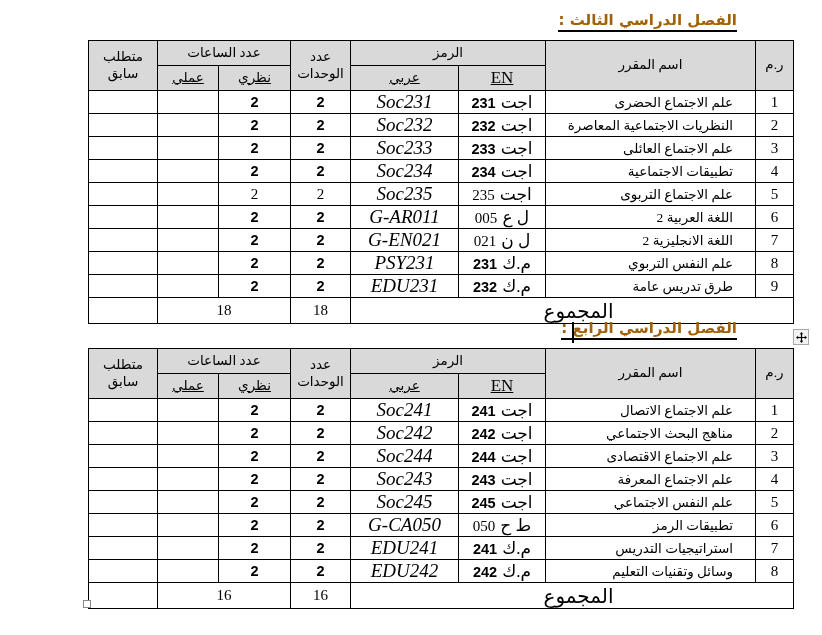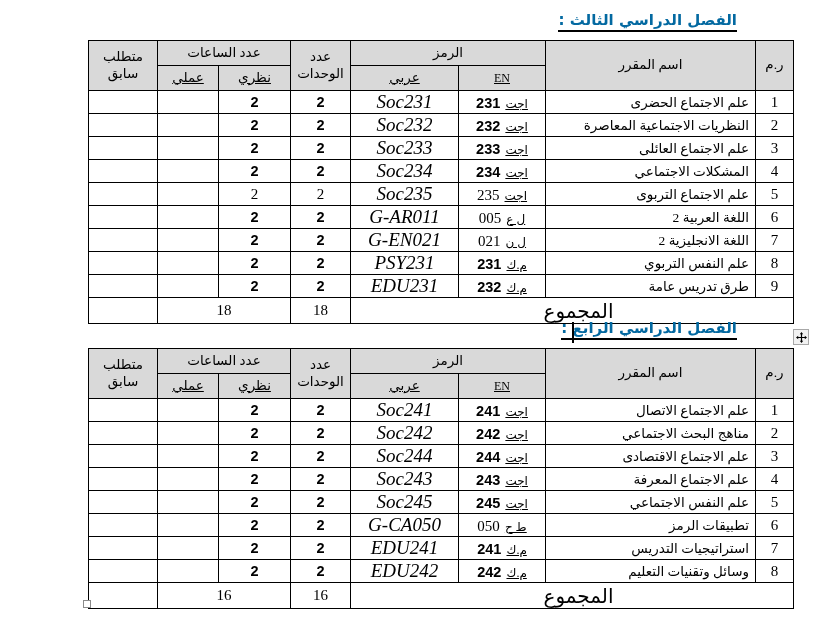--- a/index.html
+++ b/index.html
@@ -3,52 +3,52 @@
 <meta charset="utf-8">
 <style>
   html,body{margin:0;padding:0;}
   body{
     width:822px;height:635px;position:relative;background:#ffffff;
     font-family:"DejaVu Sans","Liberation Sans",sans-serif;
     overflow:hidden;
   }
   .title{
     position:absolute;direction:rtl;text-align:right;
-    font-weight:bold;font-size:15px;color:#0369a1;
+    font-weight:bold;font-size:15px;color:#a16207;
     font-family:"DejaVu Sans",sans-serif;
   }
   .title .ul{border-bottom:2px solid #000;padding-bottom:1px;display:inline-block;}
   table{
     position:absolute;border-collapse:collapse;table-layout:fixed;
     direction:rtl;width:705px;left:88px;
   }
   td,th{
     border:1px solid #000;padding:0 3px;overflow:hidden;white-space:nowrap;
     vertical-align:middle;color:#000;
   }
   th{
     background:#d9d9d9;font-weight:normal;font-size:13.5px;
     text-align:center;line-height:1.25;
     font-family:"Liberation Serif","DejaVu Sans",serif;
   }
-  th.en-h{font-family:"Liberation Serif",serif;font-size:12px;}
+  th.en-h{font-family:"Liberation Serif",serif;font-size:17px;}
   tr.hrow1 th{height:24px;}
   tr.hrow2 th{height:24px;text-decoration:underline;}
   tr.drow td{height:21px;}
   tr.trow td{height:25px;}
   td.c{text-align:center;}
   td.name{
-    text-align:right;font-size:13.5px;padding-right:6px;
+    text-align:right;font-size:13.5px;padding-right:22px;
     font-family:"Liberation Serif","DejaVu Sans",serif;
   }
   .rnum{font-family:"Liberation Serif",serif;font-size:15px;}
   .bnum{font-family:"Liberation Sans",sans-serif;font-weight:bold;font-size:14.5px;}
   .snum{font-family:"Liberation Serif",serif;font-weight:normal;font-size:15px;}
   .en{font-family:"Liberation Serif",serif;font-size:19px;font-style:italic;}
-  .arp{font-size:12px;font-family:"Liberation Serif","DejaVu Sans",serif;text-decoration:underline;}
+  .arp{font-size:17px;font-family:"Liberation Serif","DejaVu Sans",serif;}
   td.totlbl{text-align:center;font-size:20px;font-family:"Liberation Serif","DejaVu Sans",serif;padding-left:16px;}
   .caret{position:absolute;width:2px;height:21px;background:#000;}
   .move-handle{
     position:absolute;width:16px;height:16px;border:1px solid #a8a8a8;
     background:#f2f2f2;display:flex;align-items:center;justify-content:center;
     box-sizing:border-box;
   }
   .resize-handle{
     position:absolute;width:8px;height:8px;border:1px solid #8a8a8a;
     background:#ffffff;box-sizing:border-box;
@@ -119,21 +119,21 @@
     <td class="name">علم الاجتماع العائلى</td>
     <td class="c"><span class="arp">اجت</span> <span class="bnum">233</span></td>
     <td class="c en">Soc233</td>
     <td class="c bnum">2</td>
     <td class="c bnum">2</td>
     <td class="c"></td>
     <td class="c"></td>
   </tr>
   <tr class="drow">
     <td class="c rnum">4</td>
-    <td class="name">المشكلات الاجتماعي</td>
+    <td class="name">تطبيقات الاجتماعية</td>
     <td class="c"><span class="arp">اجت</span> <span class="bnum">234</span></td>
     <td class="c en">Soc234</td>
     <td class="c bnum">2</td>
     <td class="c bnum">2</td>
     <td class="c"></td>
     <td class="c"></td>
   </tr>
   <tr class="drow">
     <td class="c rnum">5</td>
     <td class="name">علم الاجتماع التربوى</td>

